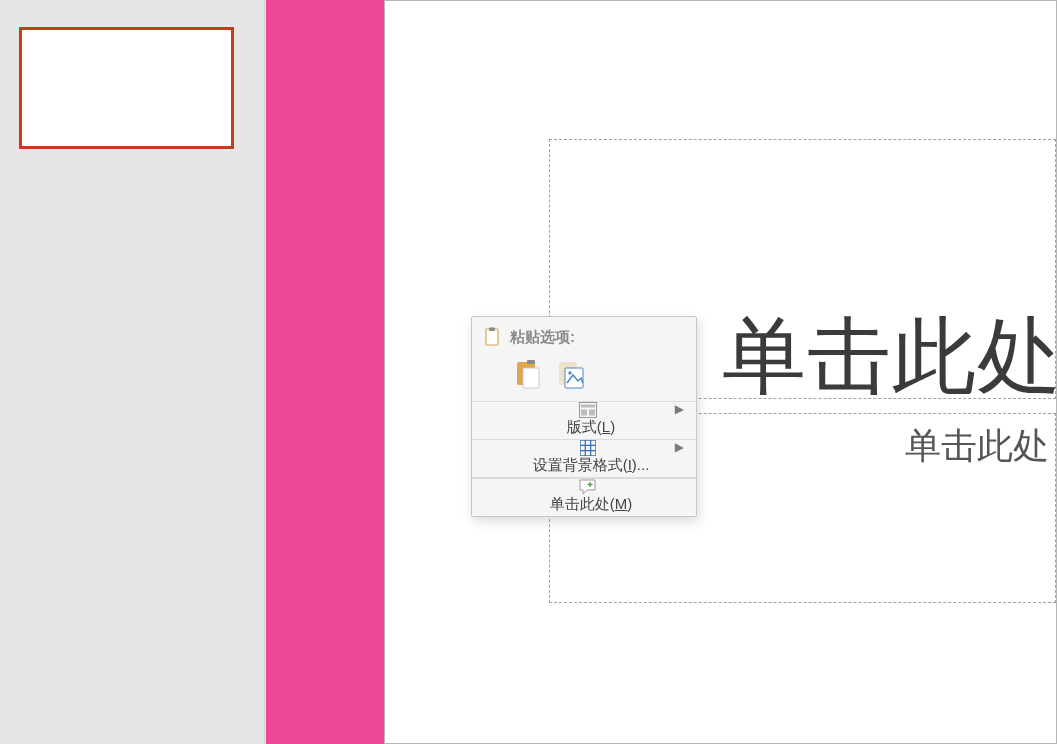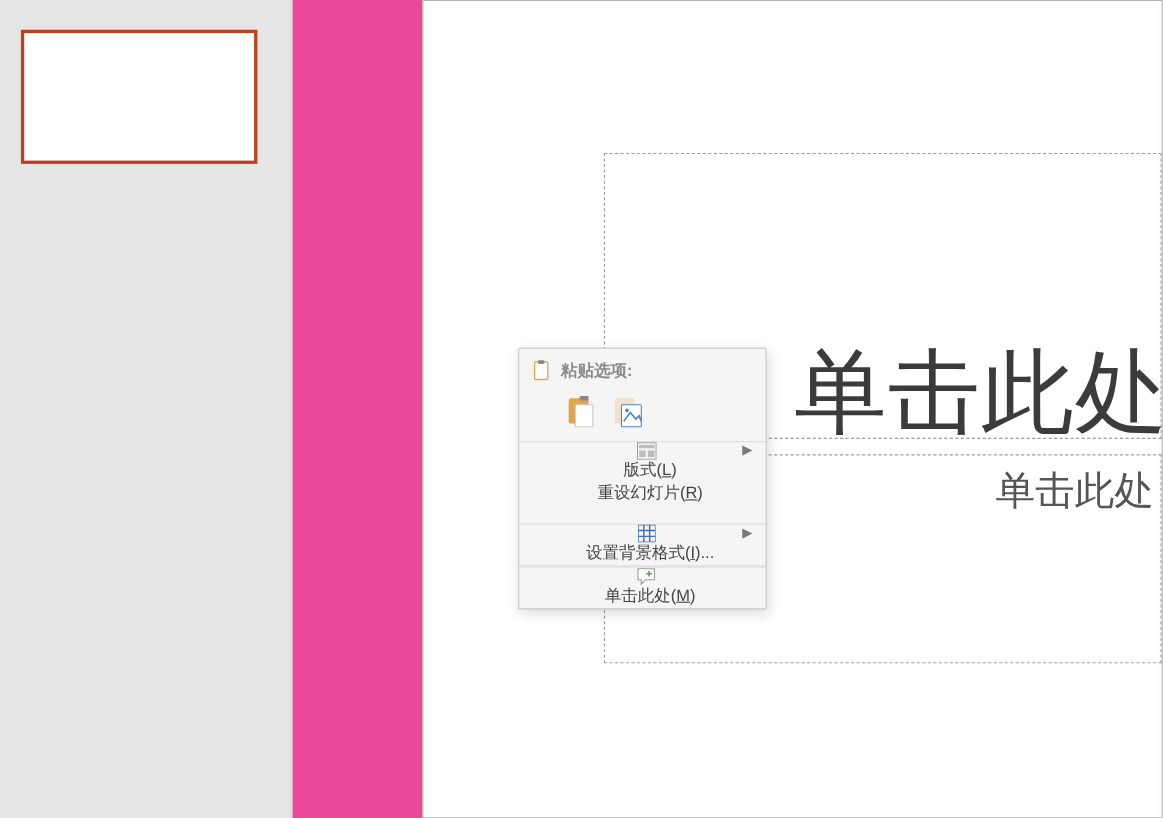--- a/index.html
+++ b/index.html
@@ -90,26 +90,20 @@
           <rect x="2" y="7.5" width="6" height="6" fill="#bdbdbd"></rect>
           <rect x="10" y="7.5" width="6" height="6" fill="#bdbdbd"></rect>
         </svg>
     </span>
     <span class="mi-text">
       <span>版式</span>(<span class="underline-key">L</span>)
     </span>
     <span class="arrow">▶</span>
   </div>
 
-  <div class="cm-item">
-    <span class="mi-icon"></span>
-    <span class="mi-text">
-      <span>重设幻灯片</span>(<span class="underline-key">R</span>)
-    </span>
-  </div>
 
   <div class="cm-sep"></div>
 
   <div class="cm-item">
     <span class="mi-icon ico">
       <svg width="16" height="16" viewBox="0 0 16 16">
         <path d="M0 0h16M0 5.3h16M0 10.6h16M0 16h16 M0 0v16M5.3 0v16M10.6 0v16M16 0v16" stroke="#3d6fb5" stroke-width="1.3"></path>
       </svg>
     </span>
     <span class="mi-text">

